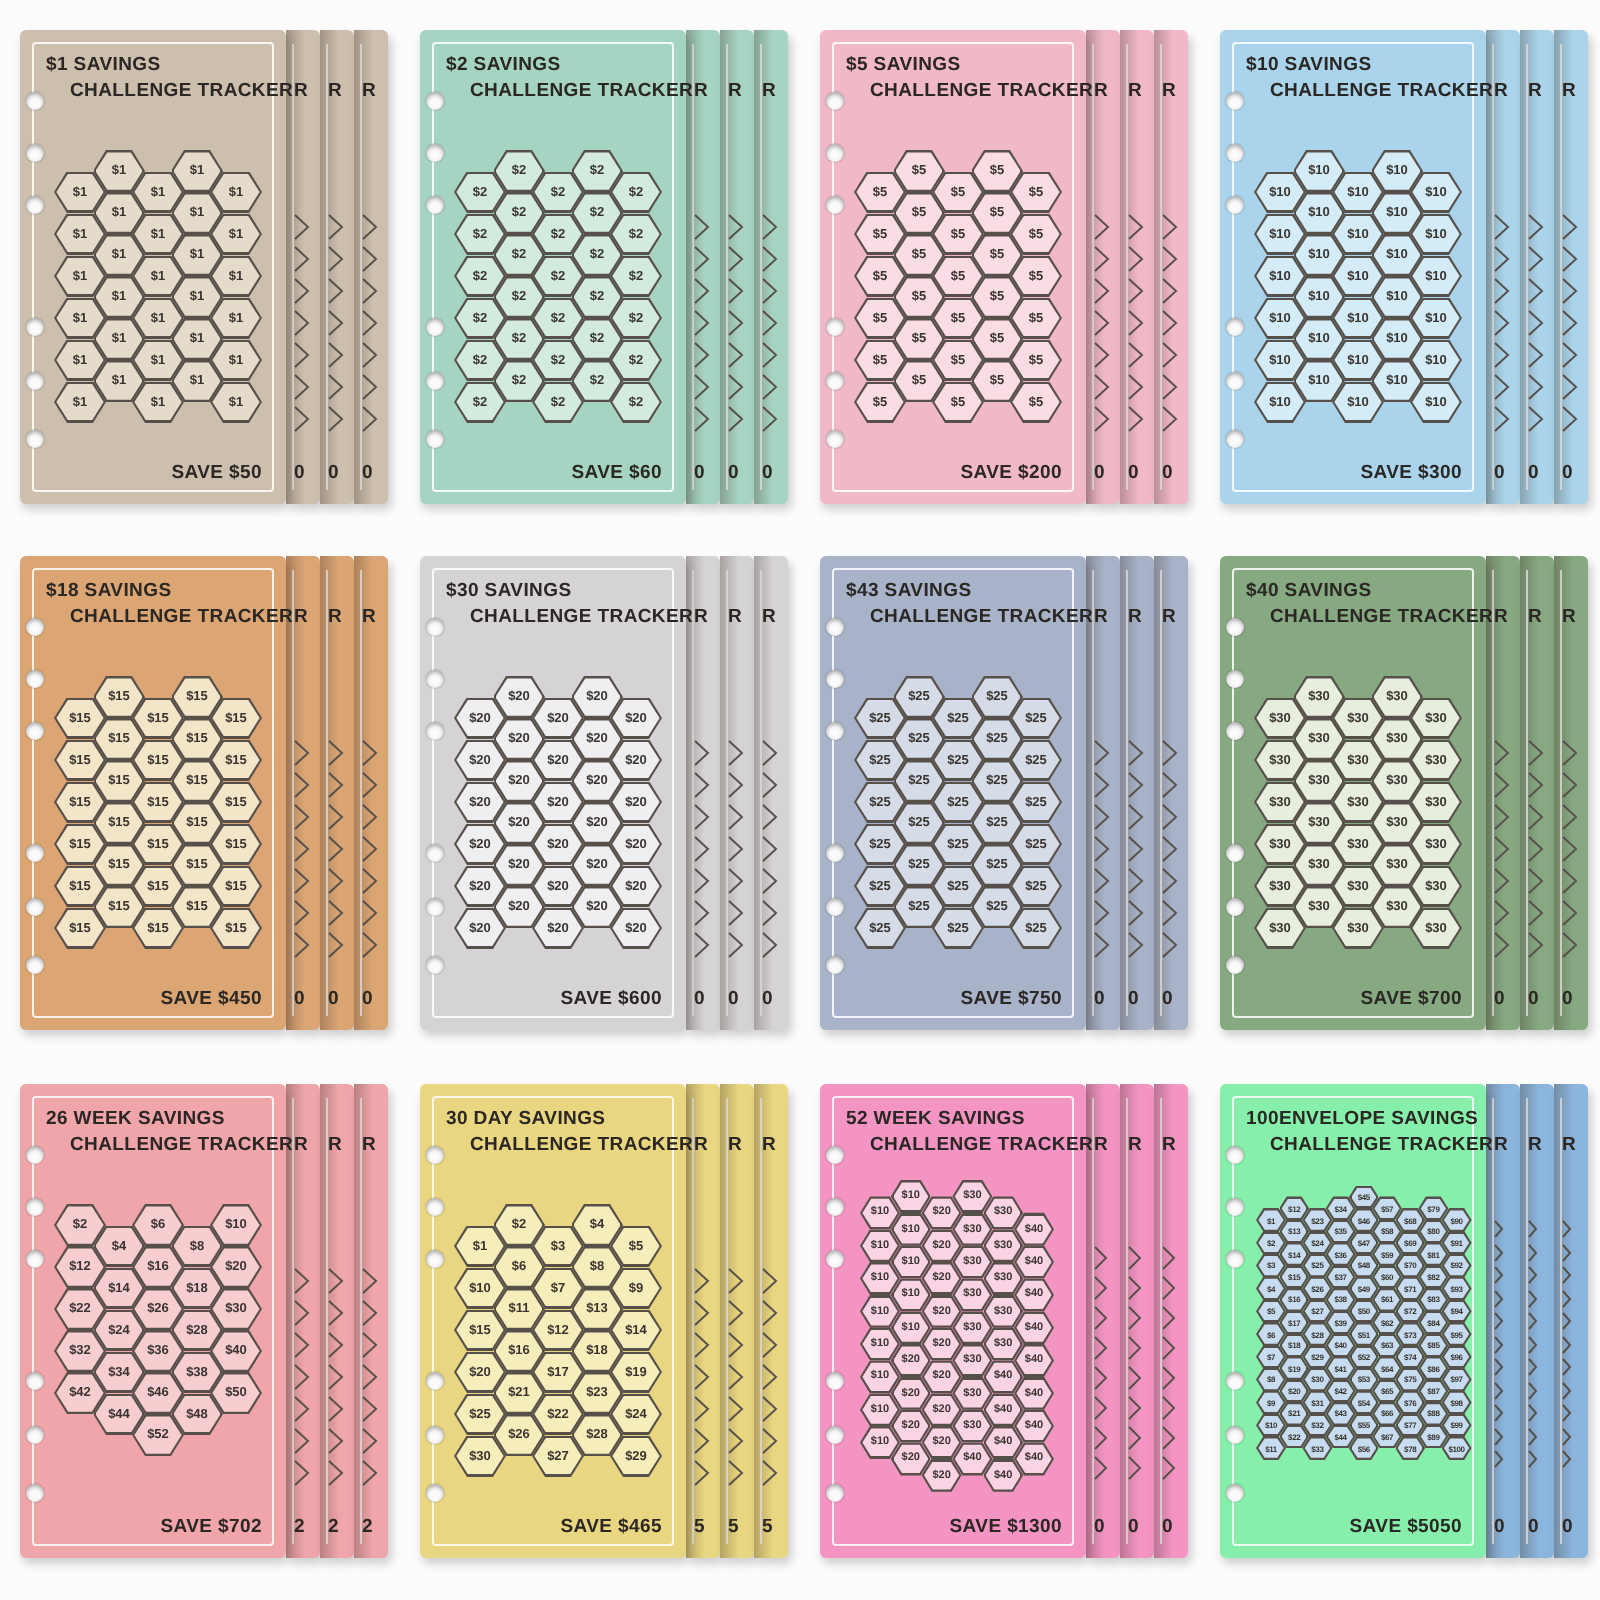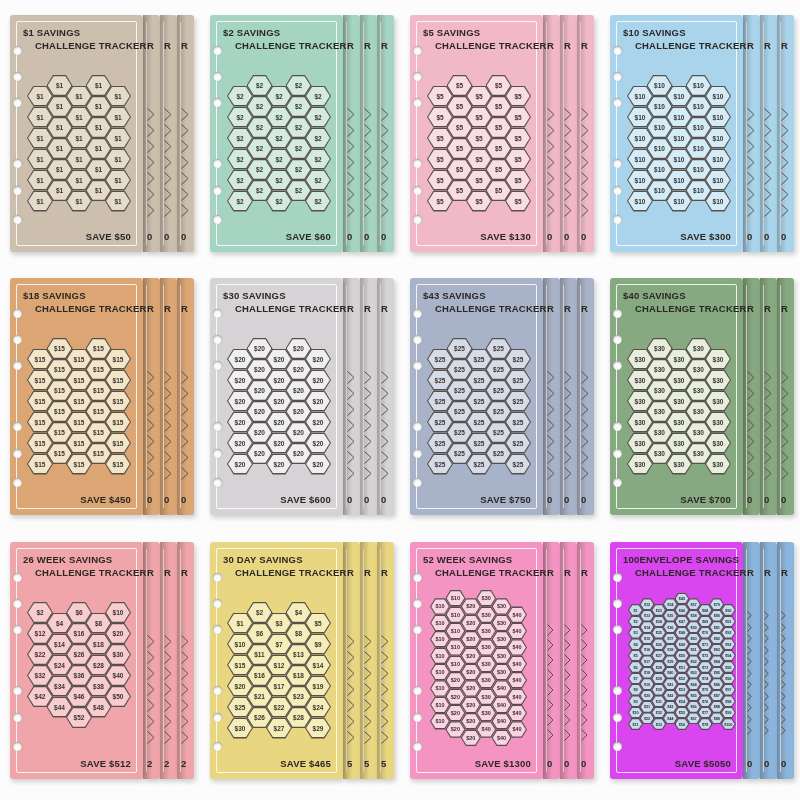--- a/index.html
+++ b/index.html
@@ -725,21 +725,21 @@
         <div class="hex" style="left: 56px; top: 175.5px; width: 26px; height: 21px;">
           <div class="hex-in" style="background: rgb(249, 220, 228);">
             <span>$5</span>
           </div>
         </div>
         <div class="hex" style="left: 95px; top: 175.5px; width: 26px; height: 21px;">
           <div class="hex-in" style="background: rgb(249, 220, 228);">
             <span>$5</span>
           </div>
         </div>
-        <div class="save">SAVE $130</div>
+        <div class="save">SAVE $200</div>
         <div class="hole" style="top: 31px;"></div>
         <div class="hole" style="top: 57px;"></div>
         <div class="hole" style="top: 83px;"></div>
         <div class="hole" style="top: 144px;"></div>
         <div class="hole" style="top: 171px;"></div>
         <div class="hole" style="top: 200px;"></div>
       </div>
       <div class="sheet back" style="background: rgb(241, 184, 200); left: 133px;">
         <div class="edge-line"></div>
         <div class="edge-letter">R</div>
@@ -2175,21 +2175,21 @@
         <div class="hex" style="left: 75.5px; top: 154.5px; width: 26px; height: 21px;">
           <div class="hex-in" style="background: rgb(247, 205, 207);">
             <span>$48</span>
           </div>
         </div>
         <div class="hex" style="left: 56px; top: 165px; width: 26px; height: 21px;">
           <div class="hex-in" style="background: rgb(247, 205, 207);">
             <span>$52</span>
           </div>
         </div>
-        <div class="save">SAVE $512</div>
+        <div class="save">SAVE $702</div>
         <div class="hole" style="top: 31px;"></div>
         <div class="hole" style="top: 57px;"></div>
         <div class="hole" style="top: 83px;"></div>
         <div class="hole" style="top: 144px;"></div>
         <div class="hole" style="top: 171px;"></div>
         <div class="hole" style="top: 200px;"></div>
       </div>
       <div class="sheet back" style="background: rgb(239, 165, 169); left: 133px;">
         <div class="edge-line"></div>
         <div class="edge-letter">R</div>
@@ -2875,21 +2875,21 @@
             <path d="M0.5 0.5 L6 6 L0.5 11.5" fill="none" stroke="#5a534d" stroke-width="1"></path>
           </svg></div>
         <div class="chev" style="left: 4px; top: 185px; width: 7px; height: 12px;"><svg width="7" height="12" viewBox="0 0 7 12">
             <path d="M0.5 0.5 L6 6 L0.5 11.5" fill="none" stroke="#5a534d" stroke-width="1"></path>
           </svg></div>
         <div class="edge-digit">0</div>
         <div class="seam"></div>
       </div>
     </div>
     <div class="stack" style="left: 610px; top: 542px;">
-      <div class="sheet front sz-xs" style="background: #d946ef;">
+      <div class="sheet front sz-xs" style="background: #86efac;">
         <div class="inner-border"></div>
         <div class="t1">100ENVELOPE SAVINGS</div>
         <div class="t2">CHALLENGE TRACKER</div>
         <div class="hex" style="left: 18px; top: 62px; width: 15px; height: 12px;">
           <div class="hex-in" style="background: rgb(199, 220, 240);">
             <span>$1</span>
           </div>
         </div>
         <div class="hex" style="left: 18px; top: 73.4px; width: 15px; height: 12px;">
           <div class="hex-in" style="background: rgb(199, 220, 240);">

